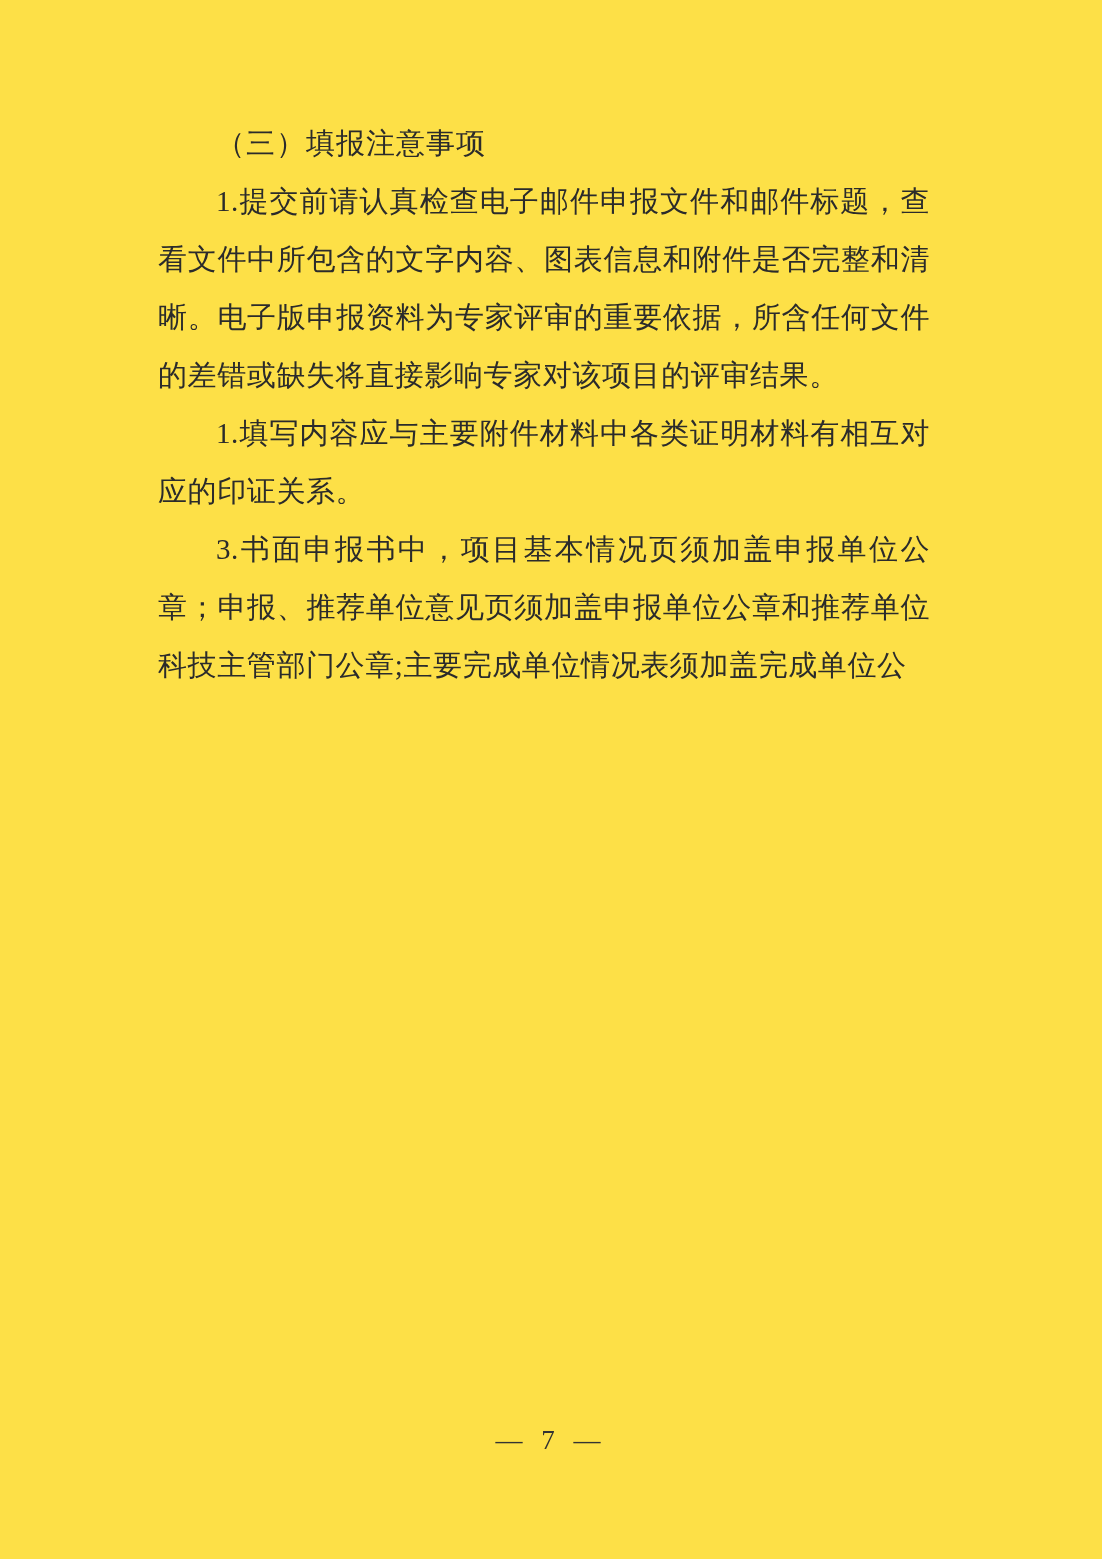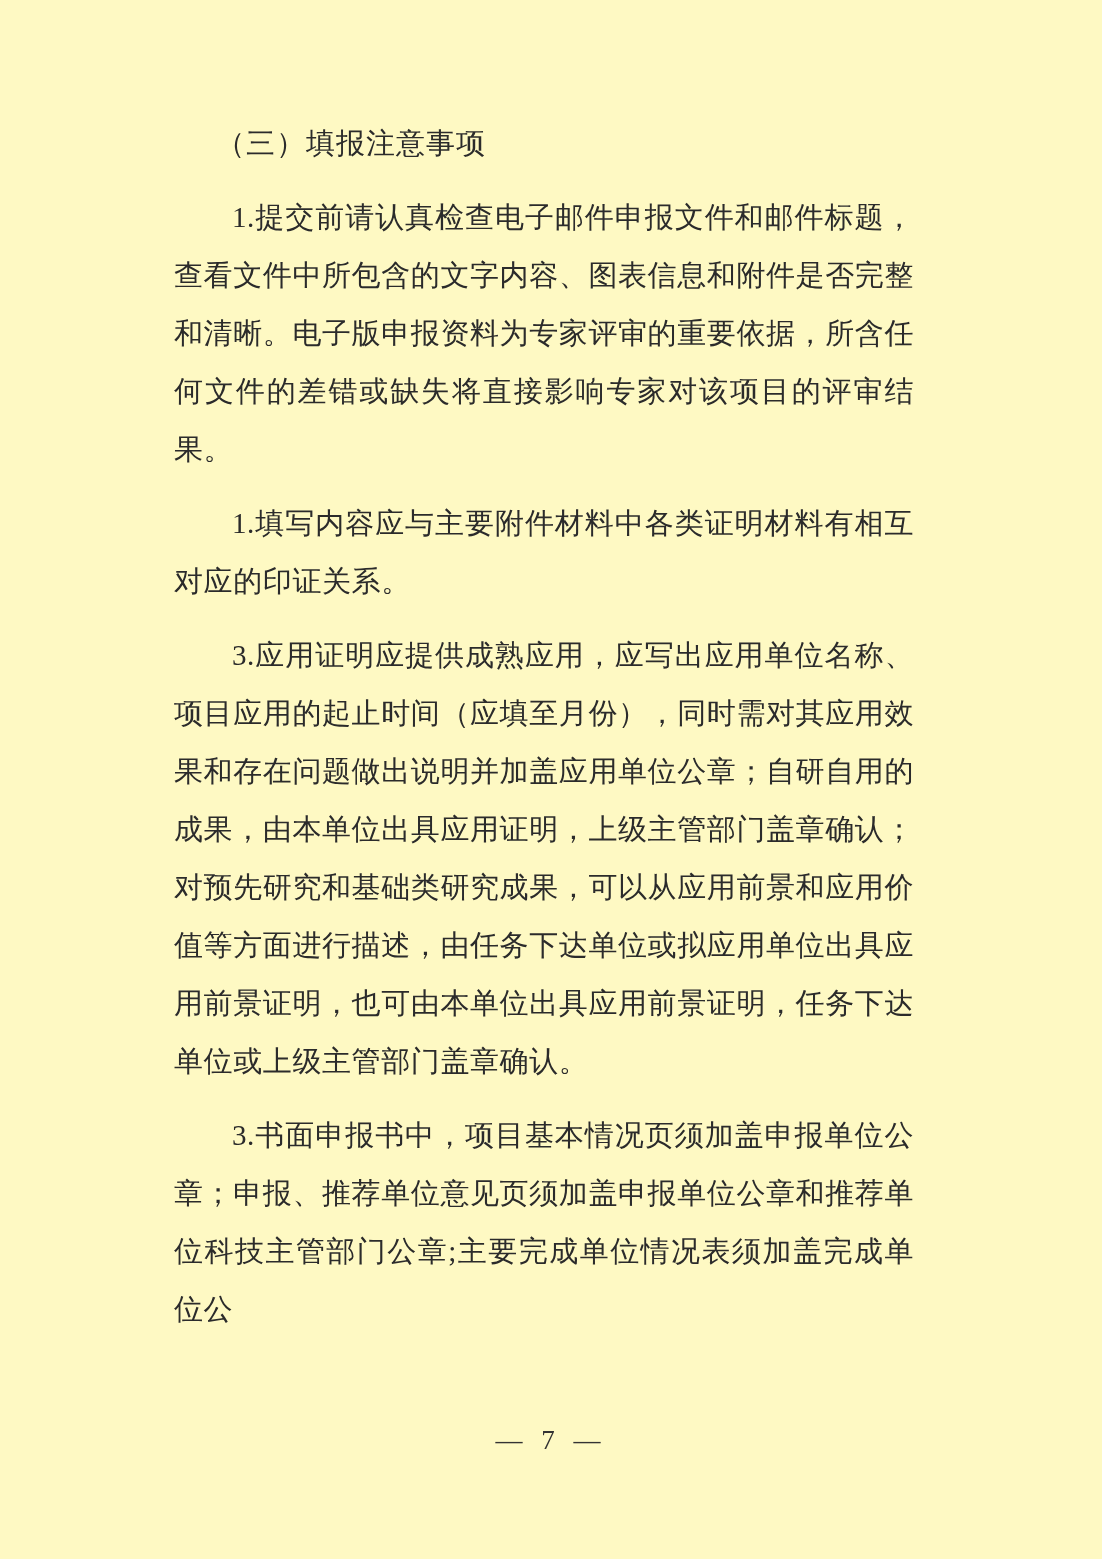--- a/index.html
+++ b/index.html
@@ -5,42 +5,42 @@
   html, body {
     margin: 0;
     padding: 0;
     background: #e8e8e8;
   }
   .page {
     position: relative;
     width: 1102px;
     height: 1559px;
     margin: 0 auto;
-    background: #fef9c3;
+    background: #fde047;
     overflow: hidden;
     font-family: "Liberation Serif", "DejaVu Serif", serif;
     color: #2b2b2b;
   }
   .content {
     position: absolute;
     left: 158px;
     top: 114px;
     width: 772px;
   }
   .heading {
     margin: 0;
     font-size: 29px;
     font-weight: normal;
     line-height: 58px;
     text-indent: 2em;
     letter-spacing: 1px;
     white-space: nowrap;
   }
   .para {
-    margin: 16px;
+    margin: 0;
     font-size: 29px;
     line-height: 58px;
     text-indent: 2em;
     text-align: justify;
     letter-spacing: 0.6px;
   }
   .page-number {
     position: absolute;
     top: 1425px;
     left: 0;
@@ -52,17 +52,16 @@
   }
 </style>
 </head>
 <body>
 
 <div class="page">
   <div class="content">
     <h2 class="heading">（三）填报注意事项</h2>
     <p class="para">1.提交前请认真检查电子邮件申报文件和邮件标题，查看文件中所包含的文字内容、图表信息和附件是否完整和清晰。电子版申报资料为专家评审的重要依据，所含任何文件的差错或缺失将直接影响专家对该项目的评审结果。</p>
     <p class="para">1.填写内容应与主要附件材料中各类证明材料有相互对应的印证关系。</p>
-    <p class="para">3.应用证明应提供成熟应用，应写出应用单位名称、项目应用的起止时间（应填至月份），同时需对其应用效果和存在问题做出说明并加盖应用单位公章；自研自用的成果，由本单位出具应用证明，上级主管部门盖章确认；对预先研究和基础类研究成果，可以从应用前景和应用价值等方面进行描述，由任务下达单位或拟应用单位出具应用前景证明，也可由本单位出具应用前景证明，任务下达单位或上级主管部门盖章确认。</p>
     <p class="para">3.书面申报书中，项目基本情况页须加盖申报单位公章；申报、推荐单位意见页须加盖申报单位公章和推荐单位科技主管部门公章;主要完成单位情况表须加盖完成单位公</p>
   </div>
   <div class="page-number">— 7 —</div>
 </div>
 
 </body></html>

